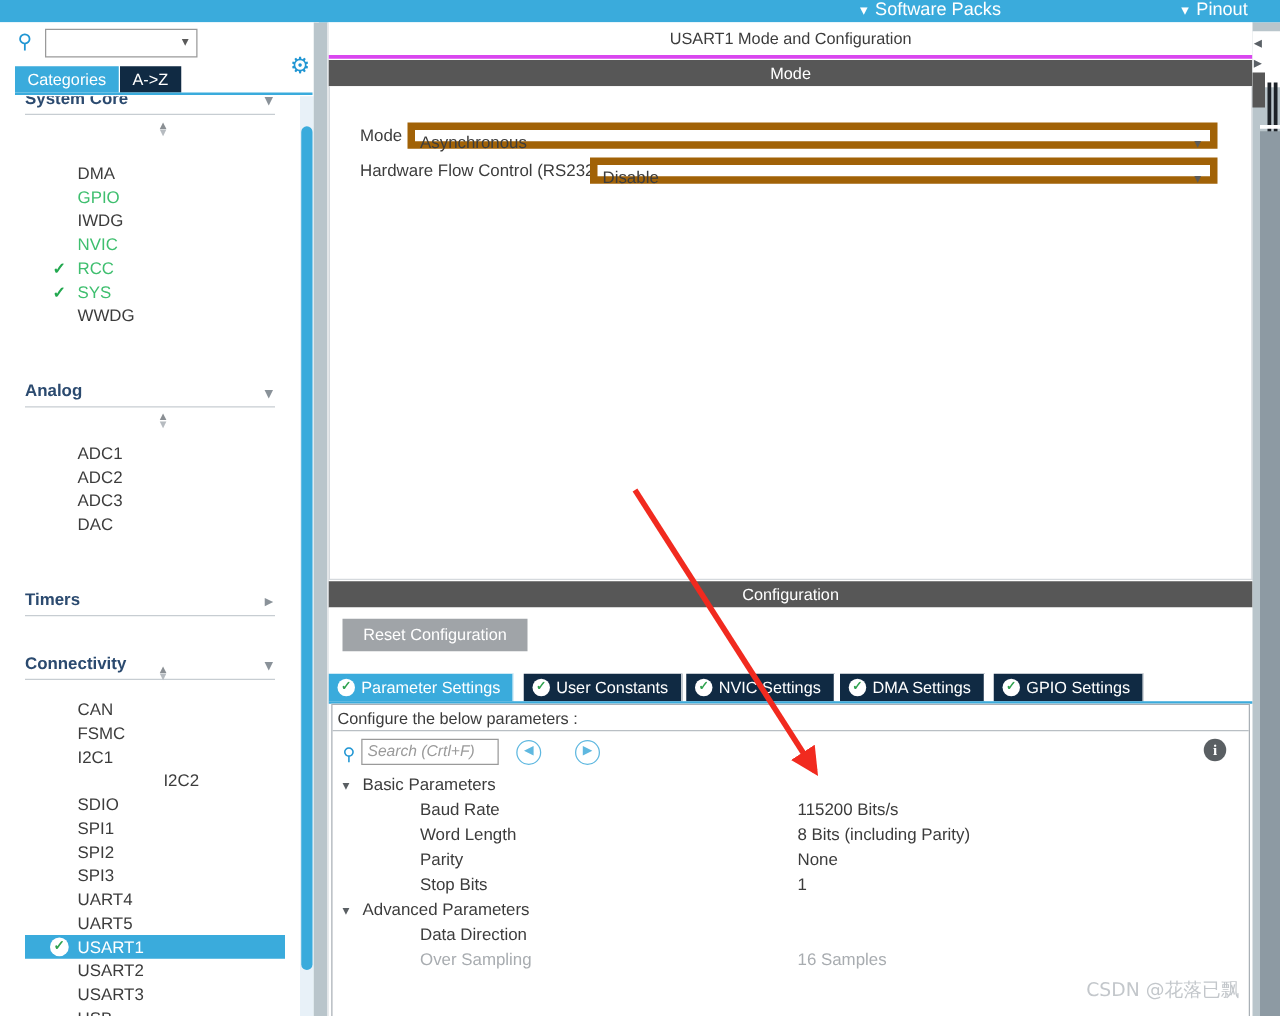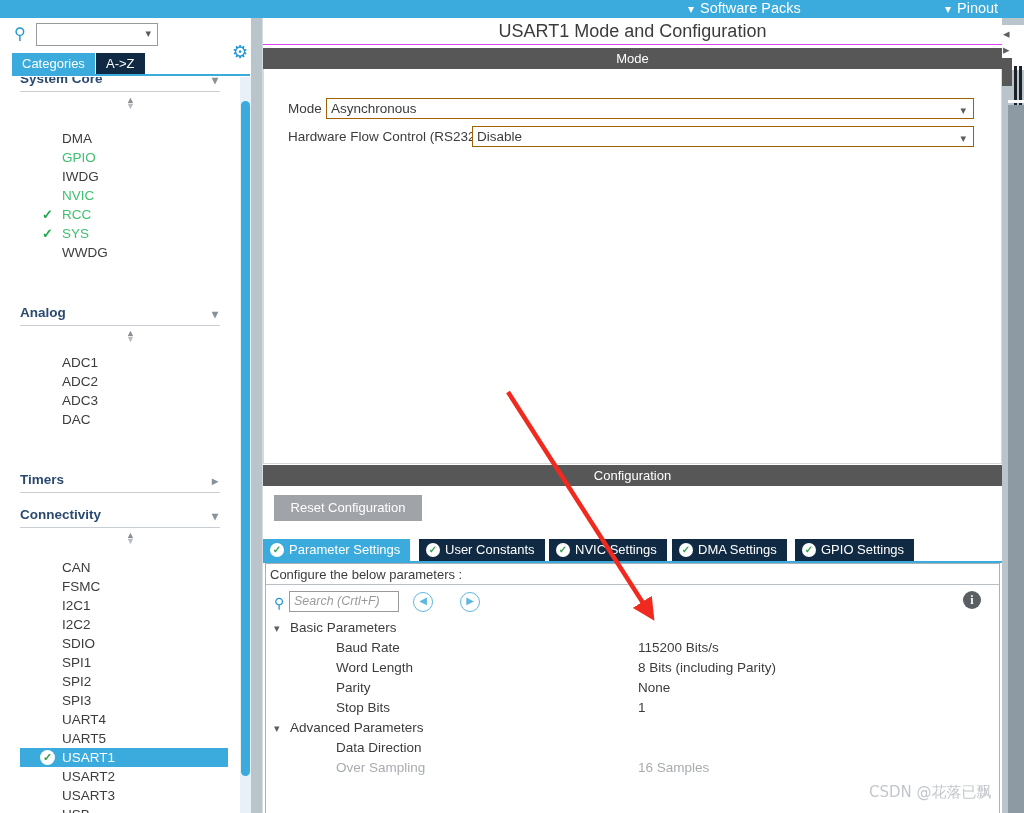--- a/index.html
+++ b/index.html
@@ -116,41 +116,41 @@
   }
 
   
   .main {
     position: absolute; left: 262px; top: 18px; width: 740px; height: 795px;
     background: #ffffff; border-left: 1px solid #d8dce0;
     box-sizing: border-box;
   }
   .panel-title {
     position: absolute; left: 0; top: 0; width: 739px; height: 26px;
-    line-height: 26px; text-align: center; font-size: 18px; color: #3c3c3c;
-    background: #ffffff; border-bottom: 1px solid #d946ef;
+    line-height: 26px; text-align: center; font-size: 13px; color: #3c3c3c;
+    background: #ffffff; border-bottom: 3px solid #d946ef;
   }
   .band {
     position: absolute; left: 0; width: 739px; height: 21px;
     background: #575757; color: #ffffff; font-size: 13px;
     line-height: 21px; text-align: center;
   }
   #band-mode { top: 30px; }
   #band-config { top: 447px; }
 
   .mode-body {
     position: absolute; left: 0; top: 51px; width: 739px; height: 395px;
     background: #ffffff; border: 1px solid #d5d9dd; border-top: none;
     box-sizing: border-box;
   }
   .field-label {
     position: absolute; font-size: 13.5px; color: #3c3c3c; line-height: 20px;
   }
   .combo {
-    position: absolute; height: 21px; border: 1px solid #a16207;
+    position: absolute; height: 21px; border: 6px solid #a16207;
     background: #ffffff; box-sizing: border-box;
     font-size: 13.5px; color: #3c3c3c; line-height: 19px; padding-left: 4px;
   }
   .combo .cb-arrow { position: absolute; right: 7px; top: 2px; color: #5a5a5a; font-size: 11px; }
 
   #lbl-mode { left: 25px; top: 81px; }
   #combo-mode { left: 63px; top: 80px; width: 648px; }
   #lbl-hfc { left: 25px; top: 109px; }
   #combo-hfc { left: 209px; top: 108px; width: 502px; }
 
@@ -337,33 +337,33 @@
       <div class="tree-item" style="top:276px;"><span>ADC1</span></div>
       <div class="tree-item" style="top:295px;"><span>ADC2</span></div>
       <div class="tree-item" style="top:314px;"><span>ADC3</span></div>
       <div class="tree-item" style="top:333px;"><span>DAC</span></div>
 
       <div class="group-hdr" style="top:393px;">
         <span>Timers</span>
         <span class="gchev">▸</span>
       </div>
 
-      <div class="group-hdr" style="top:428px;">
+      <div class="group-hdr" style="top:444px;">
         <span>Connectivity</span>
         <span class="gchev">▾</span>
       </div>
       <div class="spinner" style="top:455px;">
           <span class="up">▲</span>
           <span class="dn">▼</span>
         </div>
 
       <div class="tree-item" style="top:500px;"><span>FSMC</span></div>
       <div class="tree-item" style="top:481px;"><span>CAN</span></div>
       <div class="tree-item" style="top:519px;"><span>I2C1</span></div>
-      <div class="tree-item" style="top:538px;"><span>I2C2</span></div>
+      <div class="tree-item" style="top:538px;text-align:center;"><span>I2C2</span></div>
       <div class="tree-item" style="top:557px;"><span>SDIO</span></div>
       <div class="tree-item" style="top:576px;"><span>SPI1</span></div>
       <div class="tree-item" style="top:595px;"><span>SPI2</span></div>
       <div class="tree-item" style="top:614px;"><span>SPI3</span></div>
       <div class="tree-item" style="top:633px;"><span>UART4</span></div>
       <div class="tree-item" style="top:652px;"><span>UART5</span></div>
       <div class="tree-item selected" style="top:671px;"><span class="badge">✓</span><span>USART1</span></div>
       <div class="tree-item" style="top:690px;"><span>USART2</span></div>
       <div class="tree-item" style="top:709px;"><span>USART3</span></div>
       <div class="tree-item" style="top:728px;"><span>USB</span></div>

